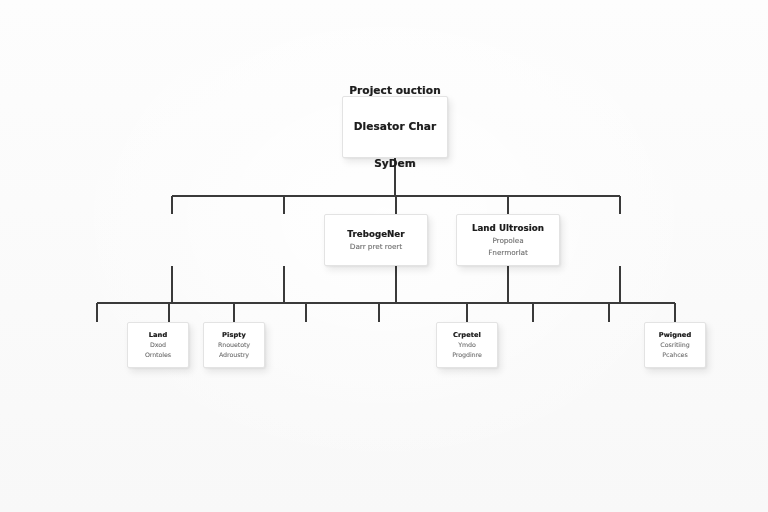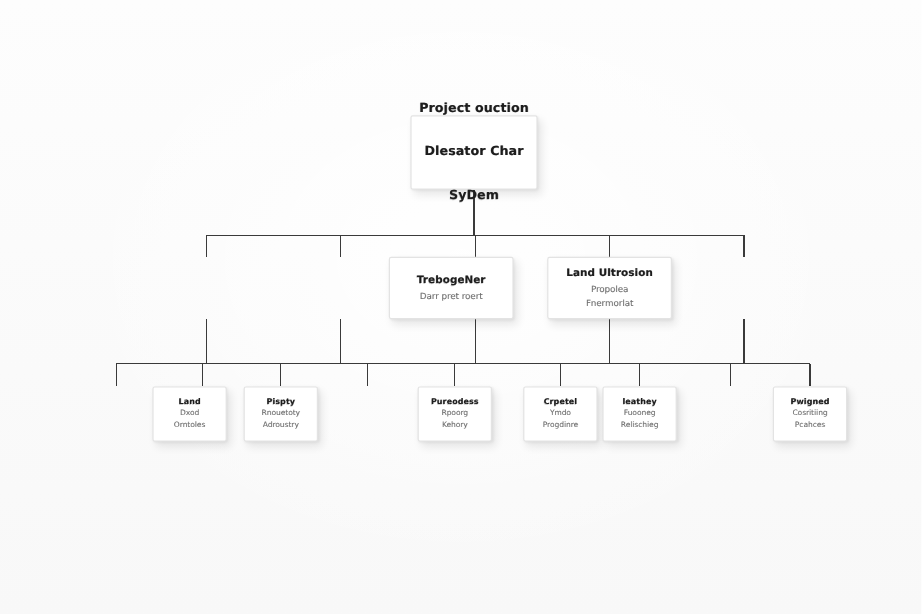--- a/index.html
+++ b/index.html
@@ -146,37 +146,27 @@
     <div class="sub">Orntoles</div>
   </div>
 
   <div class="node blurry l2" style="left:203px">
     <div class="title">Pispty</div>
     <div class="sub">Rnouetoty</div>
     <div class="sub">Adroustry</div>
   </div>
 
 
-  <div class="node blurry l2" style="left:348px">
-    <div class="title">Pureodess</div>
-    <div class="sub">Rpoorg</div>
-    <div class="sub">Kehory</div>
-  </div>
 
   <div class="node blurry l2" style="left:436px">
     <div class="title">Crpetel</div>
     <div class="sub">Ymdo</div>
     <div class="sub">Progdinre</div>
   </div>
 
-  <div class="node blurry l2" style="left:502px">
-    <div class="title">leathey</div>
-    <div class="sub">Fuooneg</div>
-    <div class="sub">Relischieg</div>
-  </div>
 
 
   <div class="node blurry l2" style="left:644px">
     <div class="title">Pwigned</div>
     <div class="sub">Cosritiing</div>
     <div class="sub">Pcahces</div>
   </div>
 
 </div>
 

